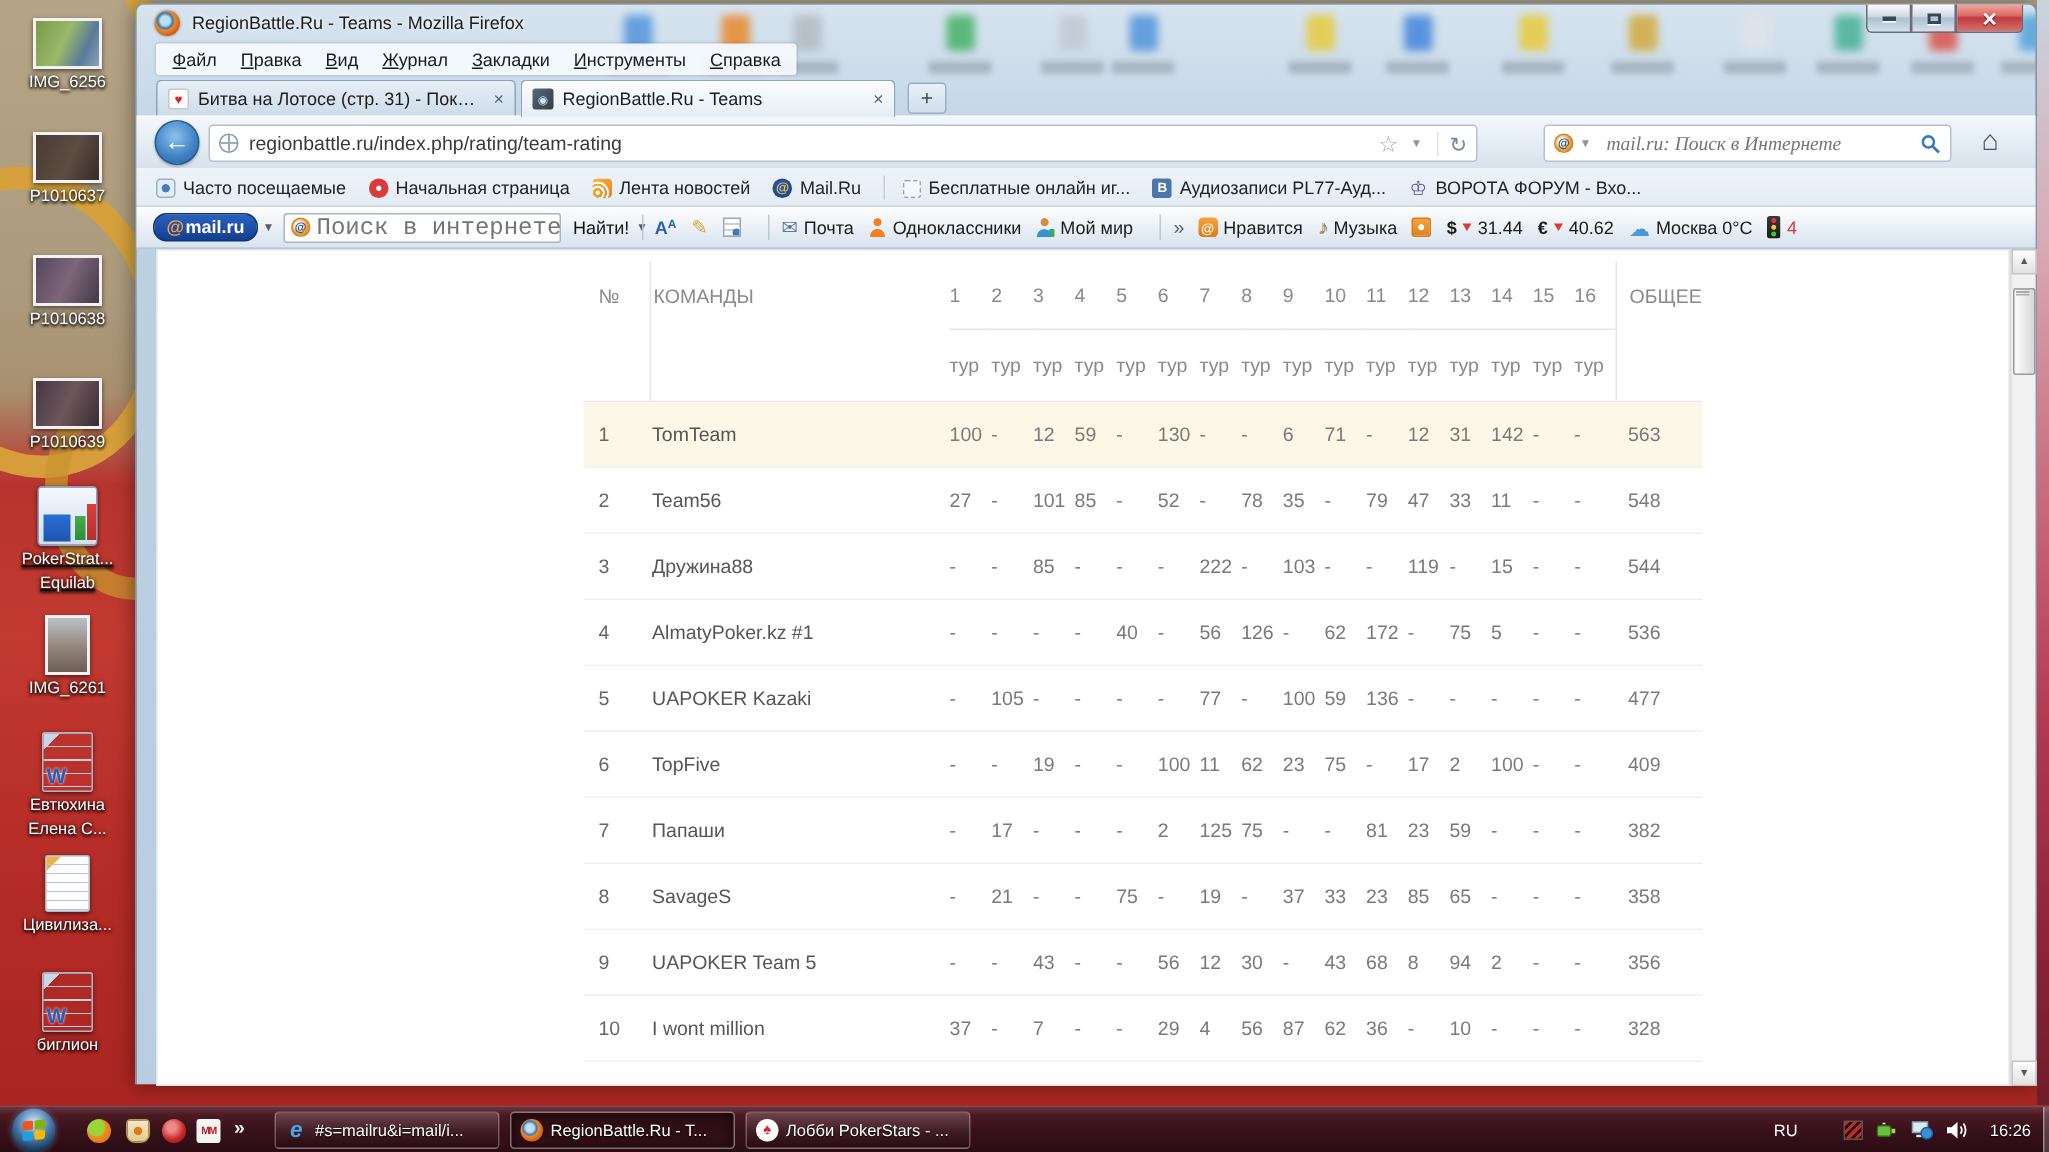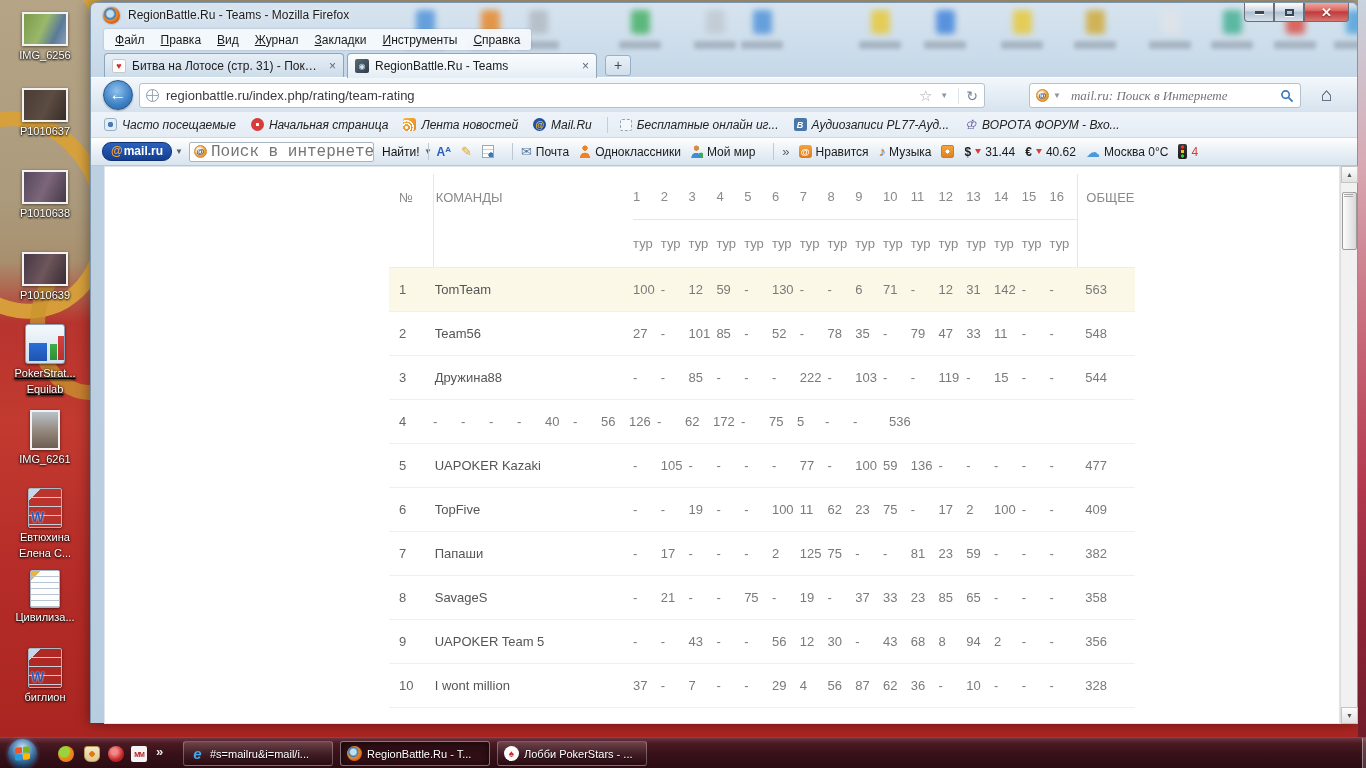--- a/index.html
+++ b/index.html
@@ -88,21 +88,21 @@
   .refresh-ico { color:#76879a; font-size:14px; margin-left:6px; border-left:1px solid #dde4ea; padding-left:7px; }
   .searchbox { position:absolute; left:938px; top:5px; width:272px; height:25px; background:#fff; border:1px solid #b4c1cf; border-radius:3px;
     display:flex; align-items:center; padding:0 6px; }
   .mr-lens { width:13px; height:13px; border-radius:50%; background:radial-gradient(circle at 40% 40%,#fff 20%,#f3a23a 55%,#d9831f); border:1px solid #c98a2a;
     color:#1a4fa0; font-size:8px; font-weight:bold; text-align:center; line-height:12px; flex:none; }
   .search-input { flex:1; border:none; outline:none; font-size:13px; font-style:italic; color:#8a94a2; margin-left:6px; background:transparent; font-family:"Liberation Serif",serif; }
   .homebtn { position:absolute; left:1230px; top:6px; font-size:19px; color:#3f5166; line-height:22px; }
 
   .bmbar { position:absolute; left:0; top:109px; right:0; height:26px; background:linear-gradient(180deg,#eef3f9,#e4ecf4);
     display:flex; align-items:center; padding-left:13px; border-bottom:1px solid #cdd9e4; }
-  .bm-item { display:flex; align-items:center; margin-right:15px;font-style:italic; }
+  .bm-item { display:flex; align-items:flex-end; margin-right:15px; }
   .bm-label { font-size:12px; color:#222; margin-left:5px; white-space:nowrap; }
   .bmi { width:13px; height:13px; flex:none; position:relative; display:inline-flex; align-items:center; justify-content:center; }
   .bm-clock { border-radius:3px; background:radial-gradient(circle at 50% 50%,#4a7ab8 2.5px,#e4ecf6 3px); border:1px solid #9ab0c4; }
   .bm-fire  { border-radius:50%; background:radial-gradient(circle at 50% 50%,#fff 1.5px,#d93a3a 2px 6.5px); }
   .bm-rss { border-radius:3px;
     background:radial-gradient(circle at 3.5px 9.5px,#fff 1.2px,transparent 1.7px),
       radial-gradient(circle at 3.5px 9.5px,transparent 3.2px,#fff 3.3px 4.4px,transparent 4.9px),
       radial-gradient(circle at 3.5px 9.5px,transparent 6px,#fff 6.1px 7.2px,transparent 7.7px),
       linear-gradient(135deg,#f8b23b,#e8861f); }
   .bm-mailru { border-radius:50%; background:radial-gradient(circle at 45% 40%,#2a5fb8,#183a80); }
@@ -561,20 +561,21 @@
             <span class="cell dc c-r">-</span>
             <span class="cell dc c-r">119</span>
             <span class="cell dc c-r">-</span>
             <span class="cell dc c-r">15</span>
             <span class="cell dc c-r">-</span>
             <span class="cell dc c-r">-</span>
             <span class="cell dc c-total">544</span>
           </div>
           <div class="trow drow">
             <span class="cell dc c-no">4</span>
+            <span class="cell dc c-name">AlmatyPoker.kz #1</span>
             <span class="cell dc c-r">-</span>
             <span class="cell dc c-r">-</span>
             <span class="cell dc c-r">-</span>
             <span class="cell dc c-r">-</span>
             <span class="cell dc c-r">40</span>
             <span class="cell dc c-r">-</span>
             <span class="cell dc c-r">56</span>
             <span class="cell dc c-r">126</span>
             <span class="cell dc c-r">-</span>
             <span class="cell dc c-r">62</span>
@@ -767,16 +768,36 @@
         </div>
         <div class="tbtn active" style="left: 340px;">
           <span class="ti ti-ff"></span>
           <span class="tbtn-label">RegionBattle.Ru - T...</span>
         </div>
         <div class="tbtn" style="left: 497px;">
           <span class="ti ti-ps">♠</span>
           <span class="tbtn-label">Лобби PokerStars - ...</span>
         </div>
       </div>
+    <div class="tray">
+      <span class="tray-lang">RU</span>
+      <span class="k-ico"></span>
+      <svg width="14" height="12" viewBox="0 0 14 12">
+          <rect x="0.5" y="2.5" width="9" height="7" rx="1.5" fill="#6abf3f" stroke="#2f6a18"></rect>
+          <rect x="10" y="4.5" width="2.5" height="3" fill="#9ad36a"></rect>
+          <path d="M4 1 L6 1" stroke="#cfe" stroke-width="1"></path>
+        </svg>
+      <svg width="15" height="13" viewBox="0 0 15 13">
+          <rect x="1" y="1" width="10" height="7" fill="#dce8f2" stroke="#8aa"></rect>
+          <rect x="3.5" y="9.5" width="5" height="1.6" fill="#dce8f2"></rect>
+          <circle cx="10.5" cy="8.5" r="3.8" fill="#3a8fd9" stroke="#1a5f99"></circle>
+        </svg>
+      <svg width="15" height="13" viewBox="0 0 15 13">
+          <polygon points="0,4.5 3,4.5 7,1 7,12 3,8.5 0,8.5" fill="#fff"></polygon>
+          <path d="M9 4 Q10.8 6.3 9 8.8" stroke="#fff" fill="none" stroke-width="1.2"></path>
+          <path d="M11 2 Q13.8 6.3 11 10.8" stroke="#fff" fill="none" stroke-width="1.2"></path>
+        </svg>
+      <span class="tray-time">16:26</span>
+    </div>
     <span class="showdesk"></span>
   </div>
 
 </div>
 
 </body></html>

